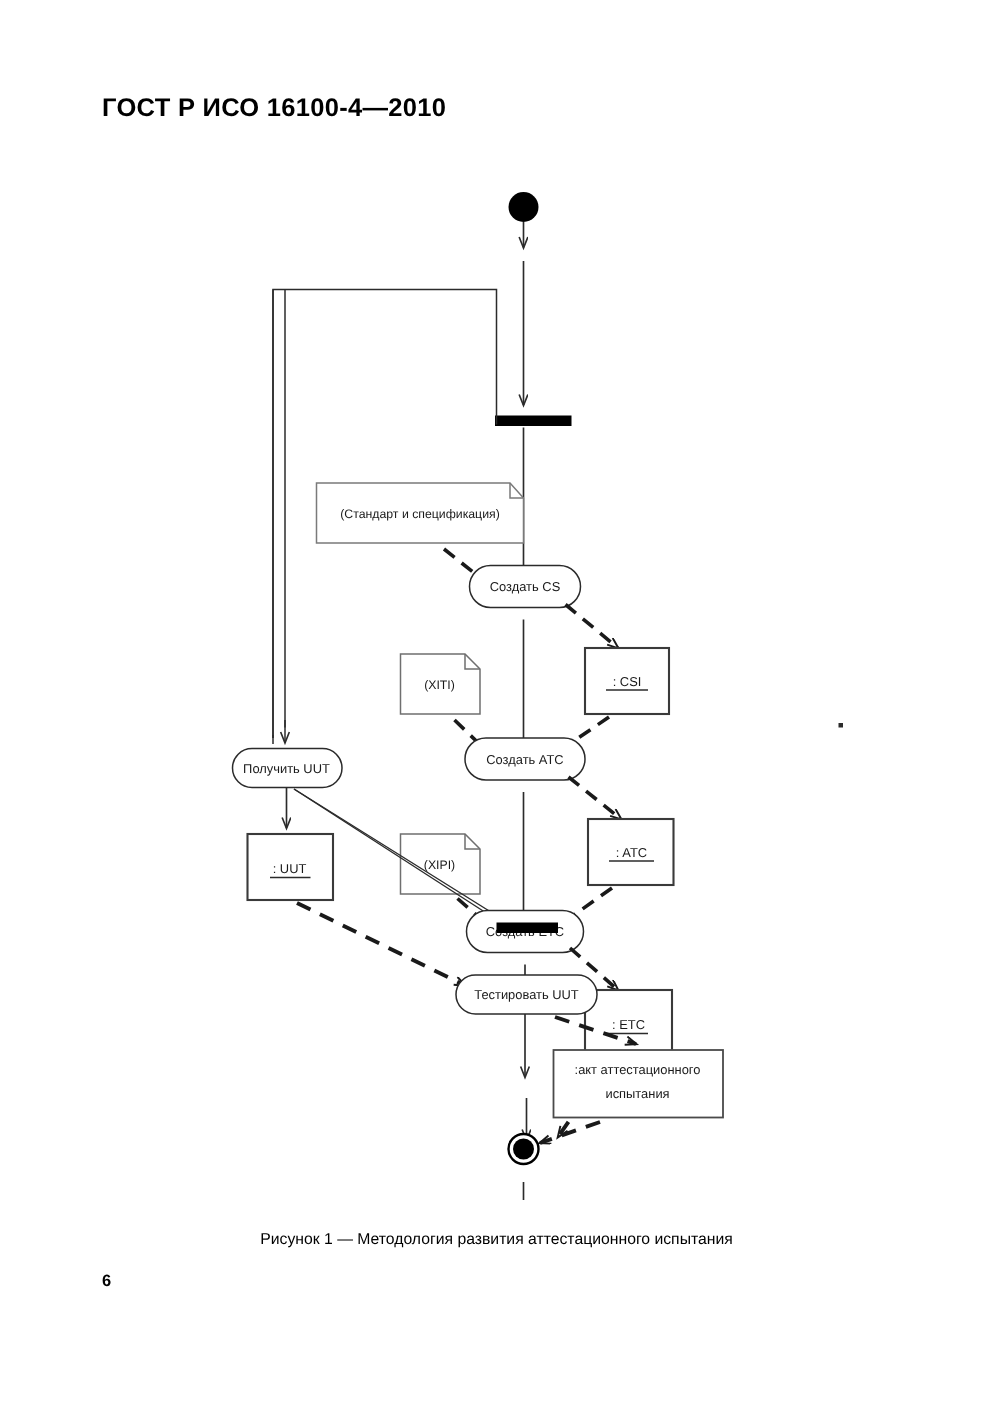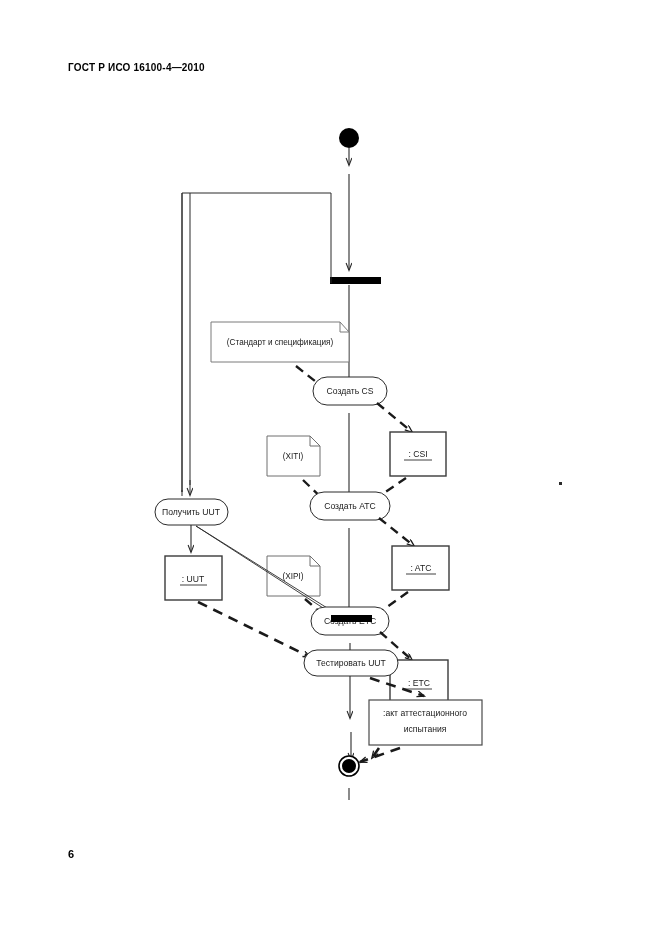--- a/index.html
+++ b/index.html
@@ -20,21 +20,21 @@
     position: absolute;
     left: 0; top: 0;
     width: 662px;
     height: 935px;
     background: #ffffff;
   }
   .doc-header {
     position: absolute;
     left: 68px;
     top: 62px;
-    font-size: 10px;
+    font-size: 17px;
     font-weight: bold;
     letter-spacing: 0.2px;
     white-space: nowrap;
   }
   .figure-area {
     position: absolute;
     left: 0;
     top: 110px;
     width: 662px;
     height: 690px;
@@ -260,16 +260,17 @@
 
       <g>
         <circle cx="349" cy="656" r="10" fill="#ffffff" stroke="#000000" stroke-width="1.6"></circle>
         <circle cx="349" cy="656" r="7" fill="#000000"></circle>
       </g>
     </svg>
   </div>
 
   <div class="speck"></div>
 
+  <div class="figure-caption">Рисунок 1 — Методология развития аттестационного испытания</div>
 
   <div class="page-number">6</div>
 
 </div>
 
 </body></html>

